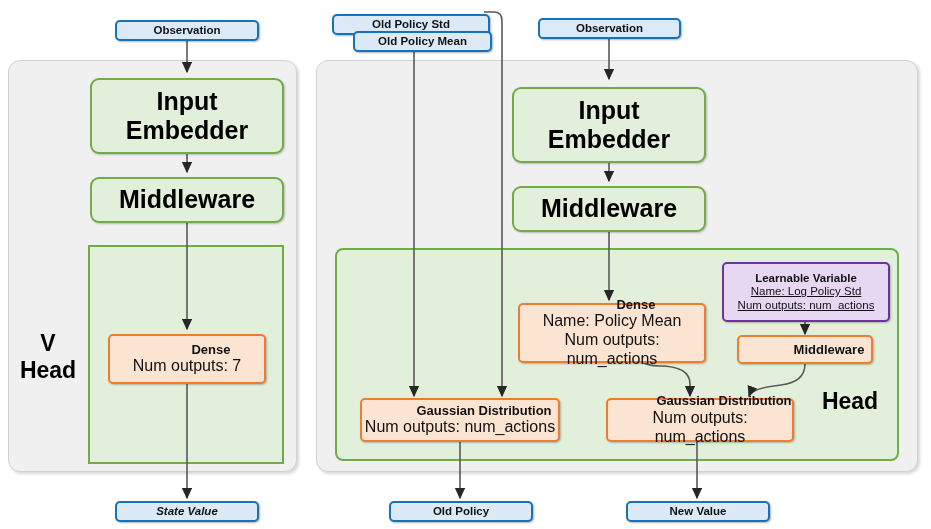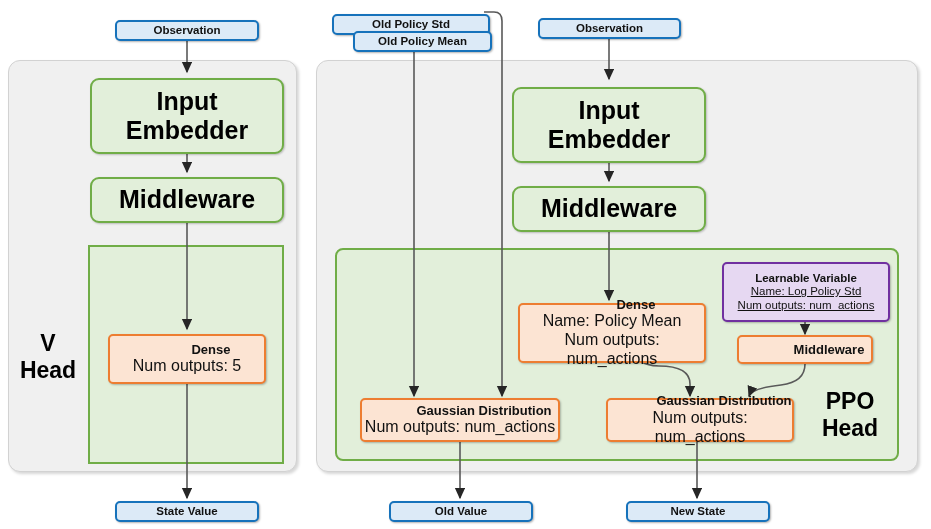--- a/index.html
+++ b/index.html
@@ -59,21 +59,20 @@
 
   <div class="head-green" style="left:88px;top:245px;width:196px;height:219px;"></div>
   <div class="head-green" style="left:335px;top:248px;width:564px;height:213px;border-radius:8px;"></div>
 
   <div class="head-label" style="left:8px;top:330px;width:80px;">
     <div>V</div>
     <div>Head</div>
   </div>
 
   <div class="head-label" style="left:800px;top:388px;width:100px;">
-    <div>PPO</div>
     <div>Head</div>
   </div>
 
   <svg class="wires" viewBox="0 0 931 529">
     <defs>
       <marker id="ar" markerWidth="9" markerHeight="9" refX="6.2" refY="3.2" orient="auto" markerUnits="strokeWidth">
         <path class="ahead" d="M0,0 L7,3.2 L0,6.4 Z"></path>
       </marker>
     </defs>
 
@@ -107,21 +106,21 @@
   <div class="node io" style="left:345px;top:31px;width:139px;height:21px;margin-left:8px;">Old Policy Mean</div>
 
   <div class="node io" style="left:538px;top:18px;width:143px;height:21px;">Observation</div>
 
   <div class="node green big" style="left:90px;top:78px;width:194px;height:76px;">Input Embedder</div>
 
   <div class="node green big" style="left:90px;top:177px;width:194px;height:46px;">Middleware</div>
 
   <div class="node orange" style="left:108px;top:334px;width:158px;height:50px;">
     <div class="ttl">Dense</div>
-    <div class="sub">Num outputs: 5</div>
+    <div class="sub">Num outputs: 7</div>
   </div>
 
   <div class="node green big" style="left:512px;top:87px;width:194px;height:76px;">Input Embedder</div>
 
   <div class="node green big" style="left:512px;top:186px;width:194px;height:46px;">Middleware</div>
 
   <div class="node orange" style="left:518px;top:303px;width:188px;height:60px;">
     <div class="ttl">Dense</div>
     <div class="sub">Name: Policy Mean</div>
     <div class="sub">Num outputs: num_actions</div>
@@ -140,19 +139,19 @@
   <div class="node orange" style="left:360px;top:398px;width:200px;height:44px;">
     <div class="ttl">Gaussian Distribution</div>
     <div class="sub">Num outputs: num_actions</div>
   </div>
 
   <div class="node orange" style="left:606px;top:398px;width:188px;height:44px;">
     <div class="ttl">Gaussian Distribution</div>
     <div class="sub">Num outputs: num_actions</div>
   </div>
 
-  <div class="node io" style="left:115px;top:501px;width:144px;height:21px;">State Value</div>
+  <div class="node io" style="left:115px;top:501px;width:144px;height:21px;font-style:italic;">State Value</div>
 
-  <div class="node io" style="left:389px;top:501px;width:144px;height:21px;">Old Value</div>
+  <div class="node io" style="left:389px;top:501px;width:144px;height:21px;">Old Policy</div>
 
-  <div class="node io" style="left:626px;top:501px;width:144px;height:21px;">New State</div>
+  <div class="node io" style="left:626px;top:501px;width:144px;height:21px;">New Value</div>
 
 </div>
 
 </body></html>

